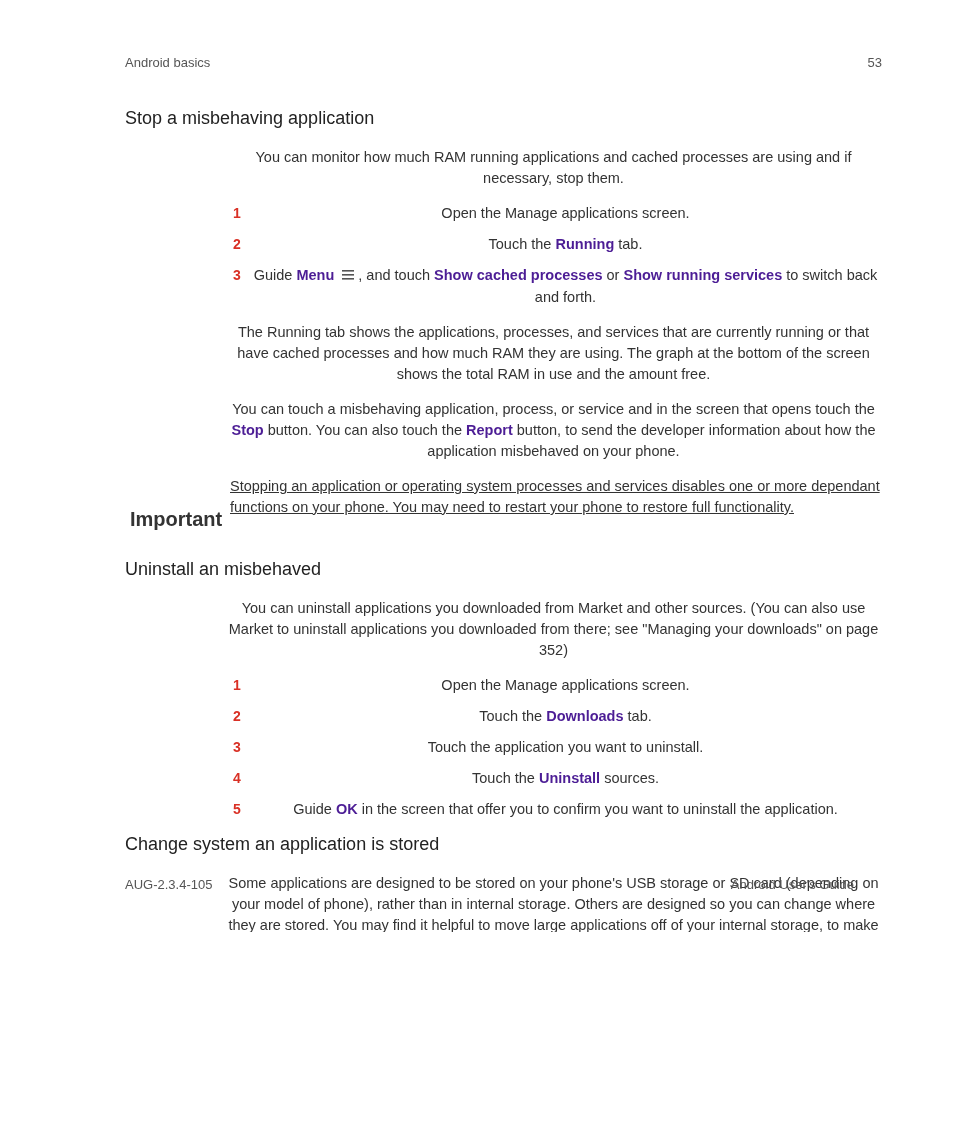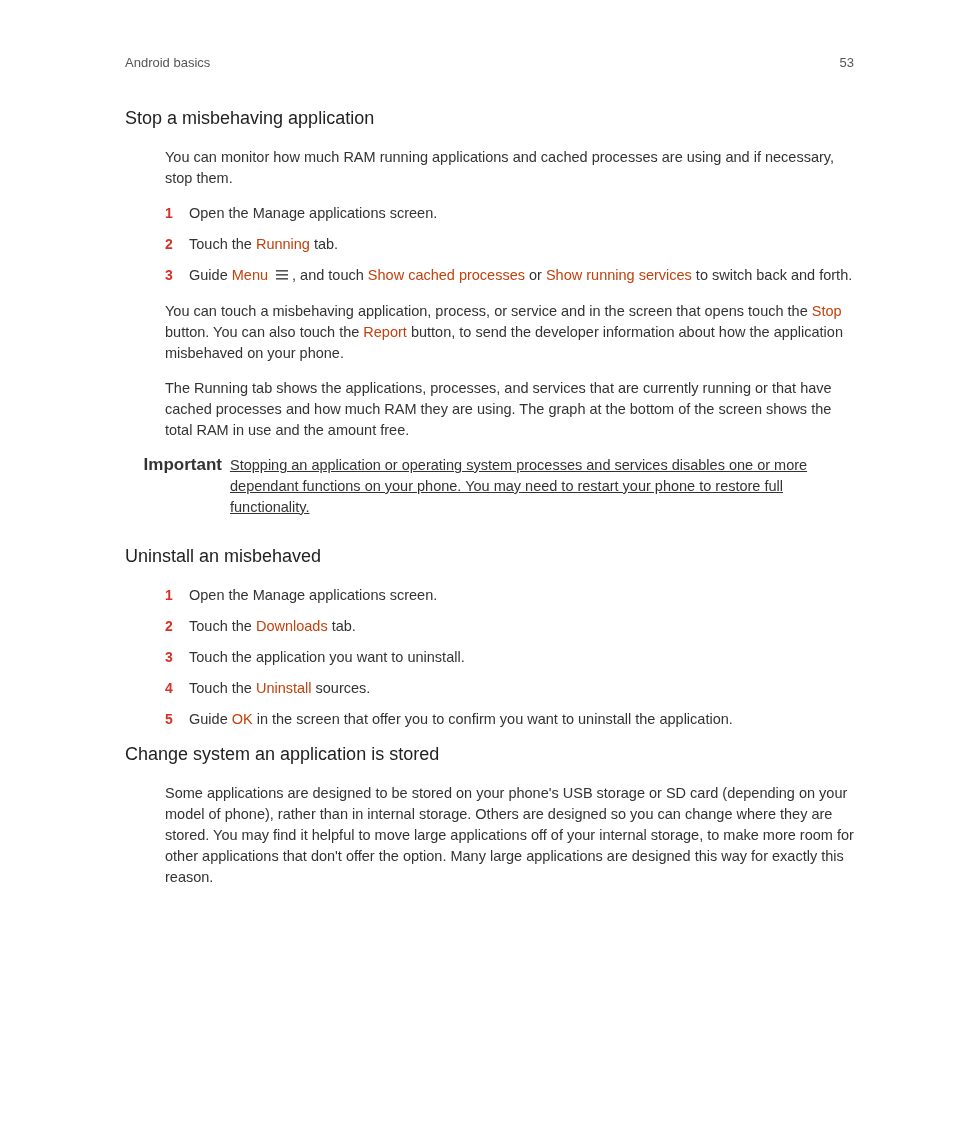--- a/index.html
+++ b/index.html
@@ -6,41 +6,42 @@
     font-family: Arial, Helvetica, sans-serif;
     margin: 0;
     padding: 0;
     background: #fff;
     color: #333;
   }
   .page {
     width: 954px;
     height: 932px;
     box-sizing: border-box;
-    padding: 55px 100px 40px 125px;
+    padding: 55px 72px 40px 125px;
     position: relative;
   }
   .header-row {
     display: flex;
     justify-content: space-between;
     font-size: 13px;
     color: #555;
     margin-bottom: 38px;
   }
   h2.section {
     font-size: 18px;
     font-weight: 400;
     color: #222;
     margin: 0 0 18px 0;
   }
   .content-block {
-    margin-left: 40px;
+    margin-left: 100px;
     font-size: 14.5px;
     line-height: 1.45;
     color: #333;
+    text-align: center;
   }
   .content-block p {
     margin: 0 0 14px 0;
   }
   ol.steps {
     list-style: none;
     padding: 0;
     margin: 0 0 14px 0;
   }
   ol.steps li {
@@ -61,26 +62,27 @@
     margin-left: 24px;
     margin-bottom: 14px;
   }
   .important-row {
     display: flex;
     margin-top: 4px;
     margin-bottom: 28px;
   }
   .important-label {
     font-weight: 700;
-    font-size: 17px;
+    font-size: 20px;
     width: 92px;
     text-align: right;
     margin-right: 8px;
     flex-shrink: 0;
     margin-left: 5px;
+    margin-top: 32px;
   }
   .important-body {
     font-size: 14.5px;
     line-height: 1.45;
     flex: 1;
     text-decoration: underline;
   }
   .menu-icon {
     display: inline-block;
     vertical-align: middle;
@@ -89,21 +91,21 @@
   .footer-row {
     position: absolute;
     bottom: 40px;
     left: 125px;
     right: 100px;
     display: flex;
     justify-content: space-between;
     font-size: 13px;
     color: #555;
   }
-  b { font-weight: 400; color: #c2410c; }
+  b { font-weight: 700; color: #4c1d95; }
   .sect-gap { margin-top: 32px; }
 </style>
 </head>
 <body>
 
 <div class="page">
 
   <div class="header-row">
     <span>Android basics</span>
     <span>53</span>
@@ -124,31 +126,32 @@
       <li>
         <span class="num">3</span>
         <span class="txt"><span>Guide </span><b>Menu</b>
           <span class="menu-icon"><svg width="14" height="12" viewBox="0 0 14 12">
                 <rect x="1" y="1" width="12" height="1.6" fill="#555"></rect>
                 <rect x="1" y="5" width="12" height="1.6" fill="#555"></rect>
                 <rect x="1" y="9" width="12" height="1.6" fill="#555"></rect>
               </svg></span><span>, and touch </span><b>Show cached processes</b><span> or </span><b>Show running services</b><span> to switch back and forth.</span></span>
       </li>
     </ol>
+    <p class="step-sub">The Running tab shows the applications, processes, and services that are currently running or that have cached processes and how much RAM they are using. The graph at the bottom of the screen shows the total RAM in use and the amount free.</p>
     <p class="step-sub"><span>You can touch a misbehaving application, process, or service and in the screen that opens touch the </span><b>Stop</b><span> button. You can also touch the </span><b>Report</b><span> button, to send the developer information about how the application misbehaved on your phone.</span></p>
-    <p class="step-sub">The Running tab shows the applications, processes, and services that are currently running or that have cached processes and how much RAM they are using. The graph at the bottom of the screen shows the total RAM in use and the amount free.</p>
   </div>
 
   <div class="important-row">
     <div class="important-label">Important</div>
     <div class="important-body">Stopping an application or operating system processes and services disables one or more dependant functions on your phone. You may need to restart your phone to restore full functionality.</div>
   </div>
 
   <h2 class="section sect-gap">Uninstall an misbehaved</h2>
   <div class="content-block">
+    <p>You can uninstall applications you downloaded from Market and other sources. (You can also use Market to uninstall applications you downloaded from there; see "Managing your downloads" on page 352)</p>
     <ol class="steps">
       <li>
         <span class="num">1</span>
         <span class="txt">Open the Manage applications screen.</span>
       </li>
       <li>
         <span class="num">2</span>
         <span class="txt"><span>Touch the </span><b>Downloads</b><span> tab.</span></span>
       </li>
       <li>
@@ -164,14 +167,18 @@
         <span class="txt"><span>Guide </span><b>OK</b><span> in the screen that offer you to confirm you want to uninstall the application.</span></span>
       </li>
     </ol>
   </div>
 
   <h2 class="section sect-gap">Change system an application is stored</h2>
   <div class="content-block">
     <p>Some applications are designed to be stored on your phone's USB storage or SD card (depending on your model of phone), rather than in internal storage. Others are designed so you can change where they are stored. You may find it helpful to move large applications off of your internal storage, to make more room for other applications that don't offer the option. Many large applications are designed this way for exactly this reason.</p>
   </div>
 
+  <div class="footer-row">
+    <span>AUG-2.3.4-105</span>
+    <span>Android User's Guide</span>
+  </div>
 
 </div>
 
 </body></html>

